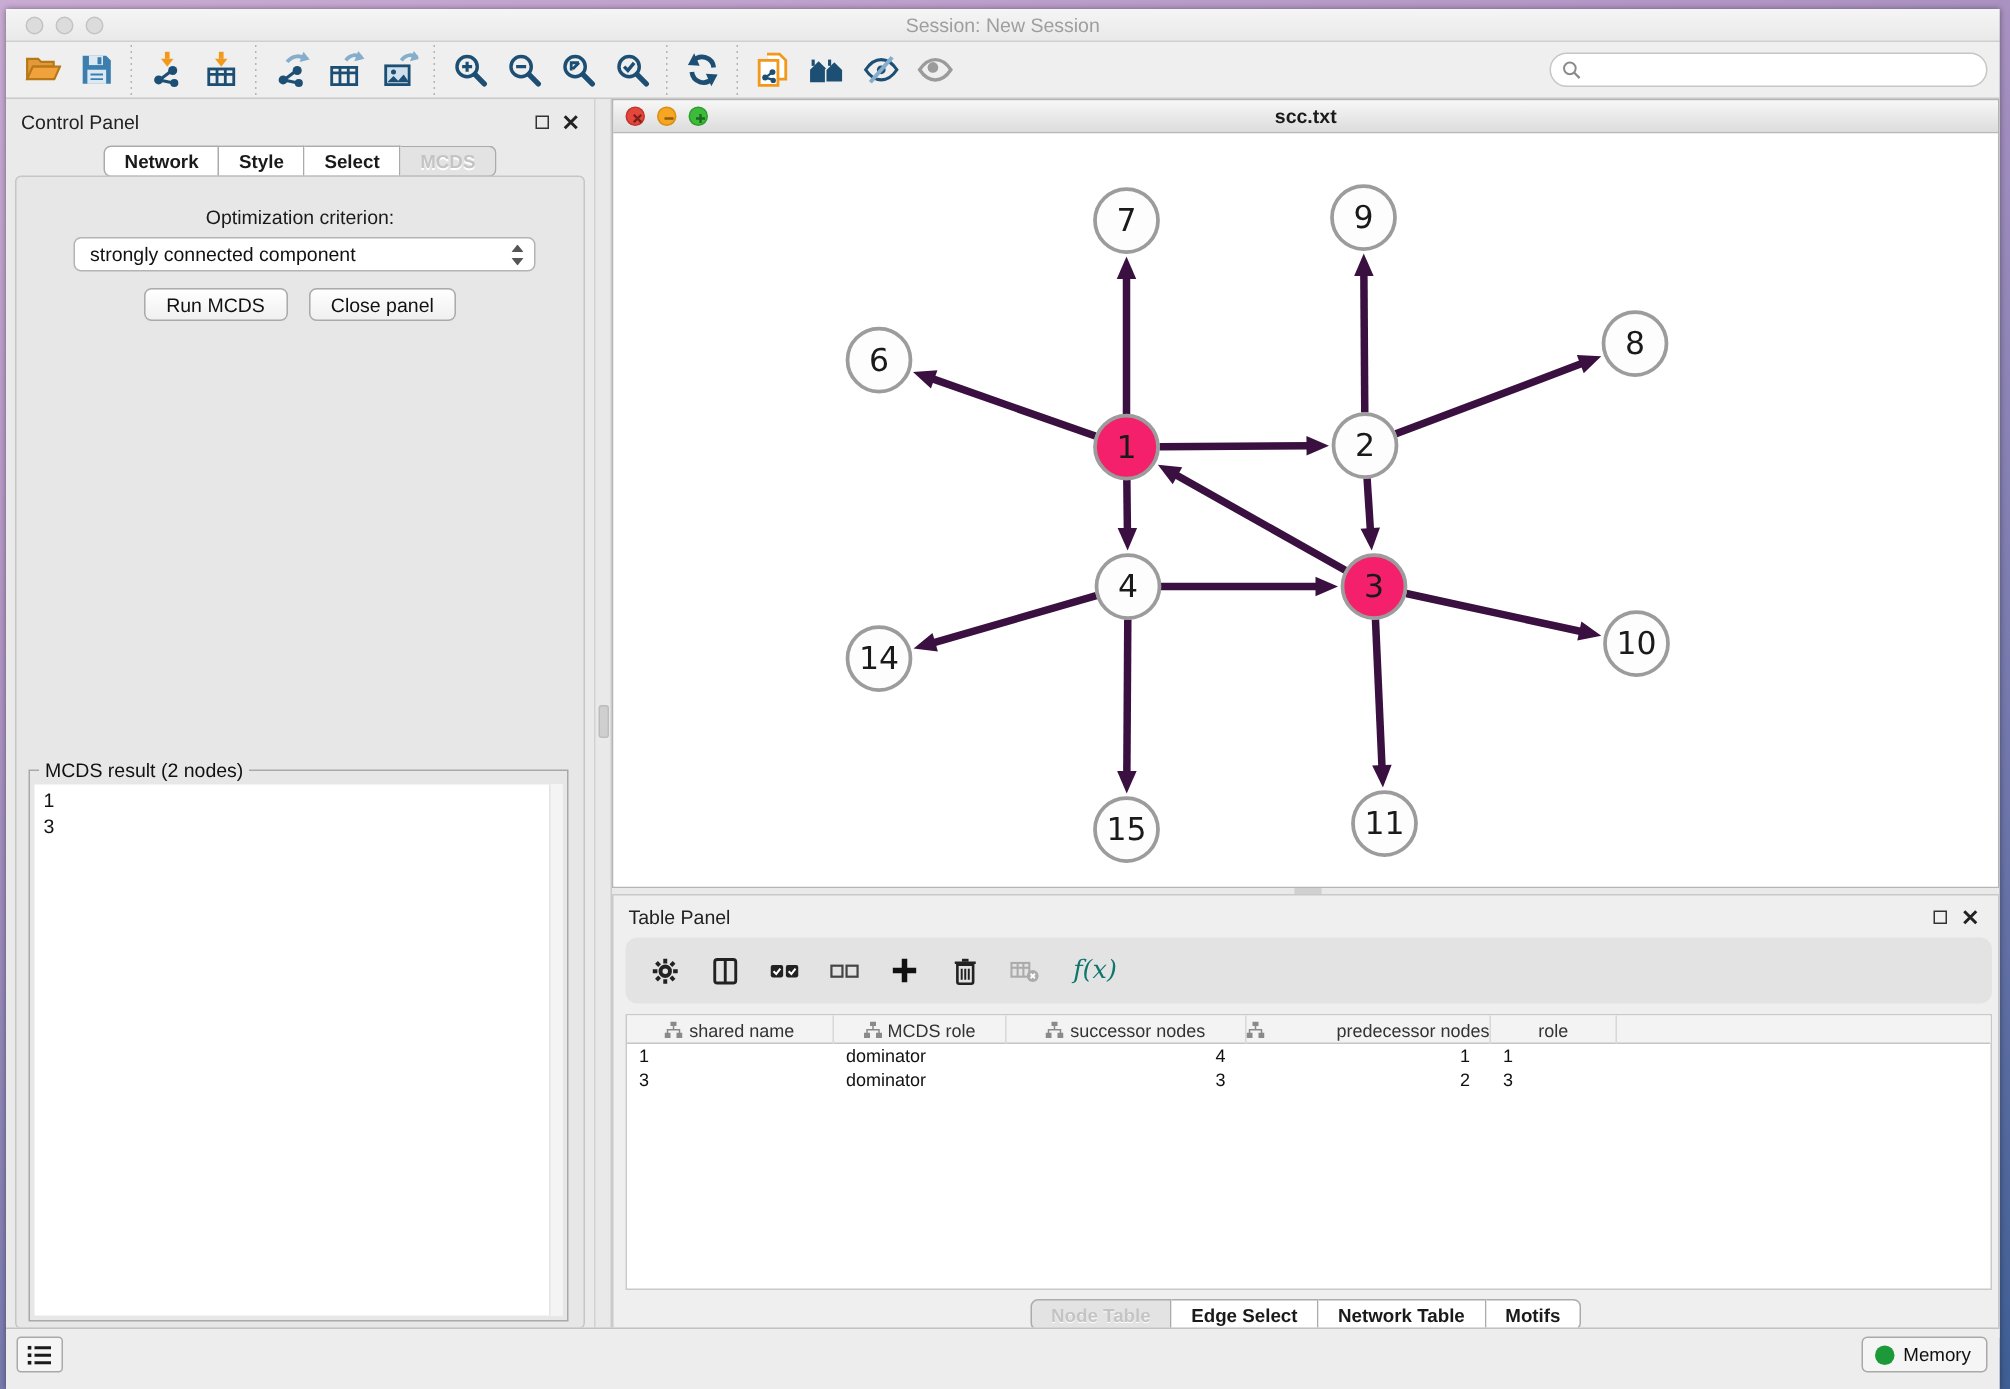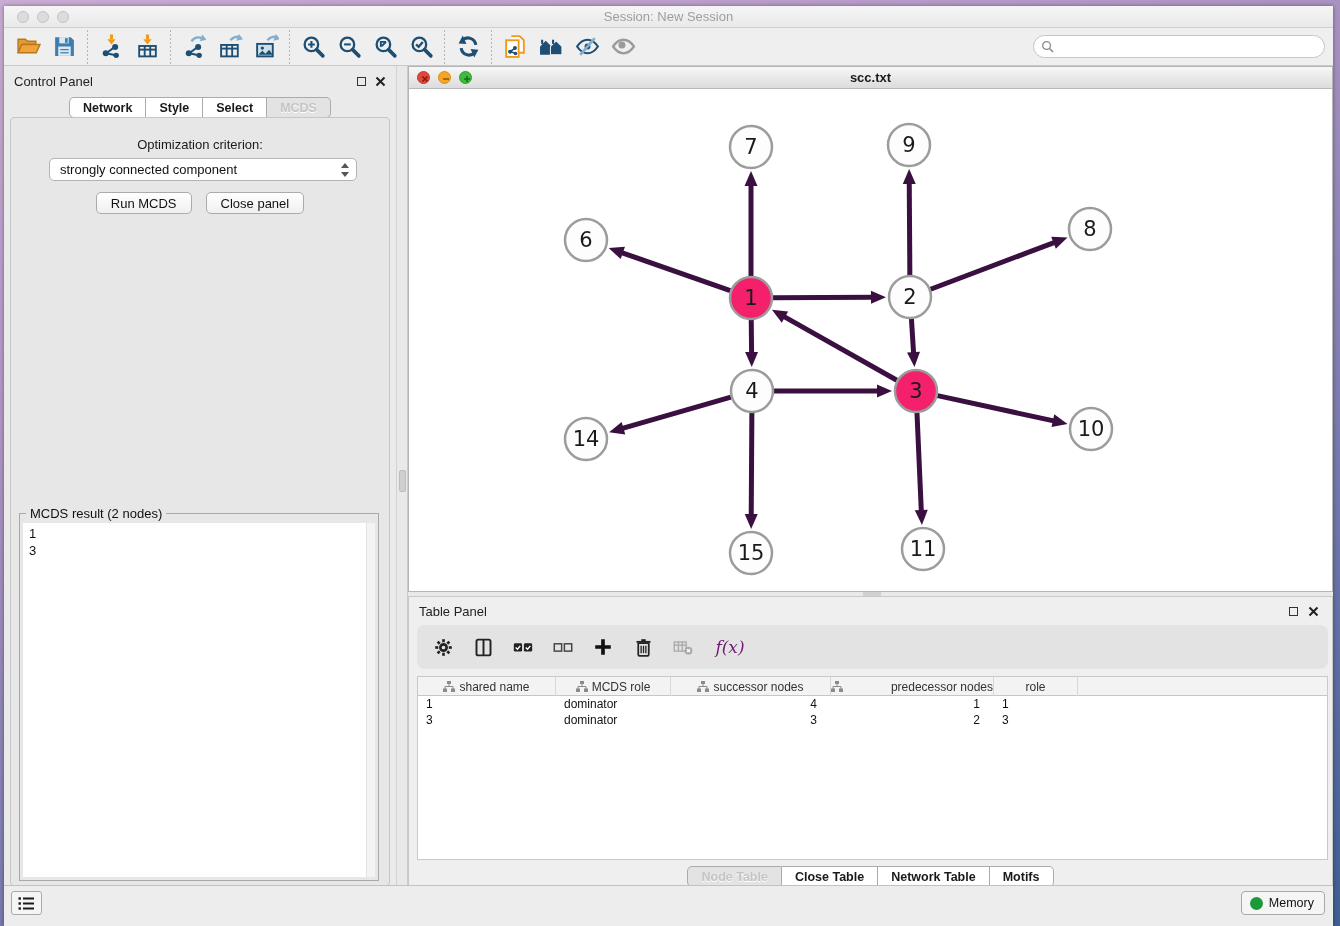--- a/index.html
+++ b/index.html
@@ -97,21 +97,21 @@
   #h-grip { position:absolute; left:455px; top:0; width:18px; height:4px; background:#d0d0d0; }
 
   
   #table-panel { position:absolute; left:0; right:0; top:530px; bottom:0;
     background:#efefef; border:1px solid #c9c9c9; }
   #tbl-toolbar { position:absolute; left:8px; right:4px; top:28px; height:44px;
     background:#e3e3e3; border-radius:8px; display:flex; align-items:center;
     gap:16px; padding-left:14px; }
   .tbl-ico { width:24px; height:24px; display:flex; align-items:center; justify-content:center; }
   #fx-label { font-family:"DejaVu Serif", serif; font-style:italic;
-    font-size:17px; color:#701a75; }
+    font-size:17px; color:#0f766e; }
 
   #tbl-box { position:absolute; left:8px; right:4px; top:79px; height:184px;
     background:#fff; border:1px solid #c9c9c9; }
   #tbl-header { display:flex; height:19px; background:#f3f3f3;
     border-bottom:1px solid #c6c6c6; }
   .th { display:flex; align-items:center; justify-content:center; gap:4px;
     font-size:12px; color:#333; border-right:1px solid #d8d8d8; height:19px; }
   .hicon { display:flex; }
   .tr { display:flex; height:16px; }
   .td { font-size:12px; color:#111; padding:1px 0 0 8px; }
@@ -583,21 +583,21 @@
                 <div class="td" style="width: 138px; text-align: left;">3</div>
                 <div class="td" style="width: 115px; text-align: left;">dominator</div>
                 <div class="td r" style="width: 160px; text-align: right;">3</div>
                 <div class="td r" style="width: 163px; text-align: right;">2</div>
                 <div class="td" style="width: 84px; text-align: left;">3</div>
               </div>
             </div>
         </div>
         <div id="tbl-tabs">
             <div class="tab tab-selected">Node Table</div>
-            <div class="tab">Close Table</div>
+            <div class="tab">Edge Select</div>
             <div class="tab">Network Table</div>
             <div class="tab">Motifs</div>
           </div>
       </div>
     </div>
   </div>
 
   <div id="statusbar">
     <div id="list-btn">
       <svg width="17" height="15" viewBox="0 0 17 15">

